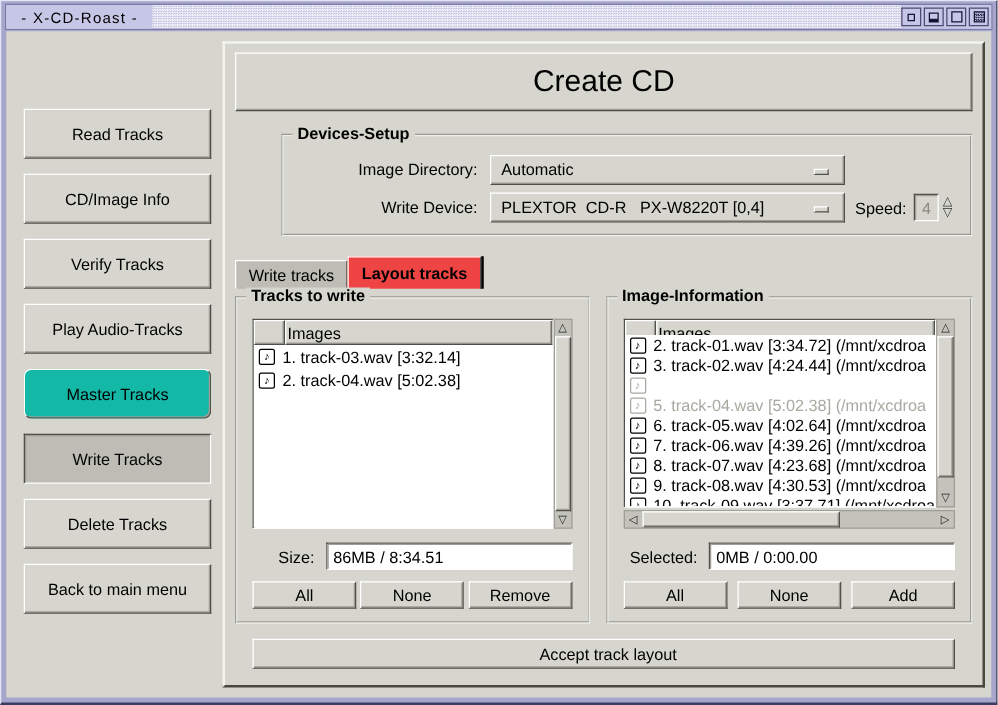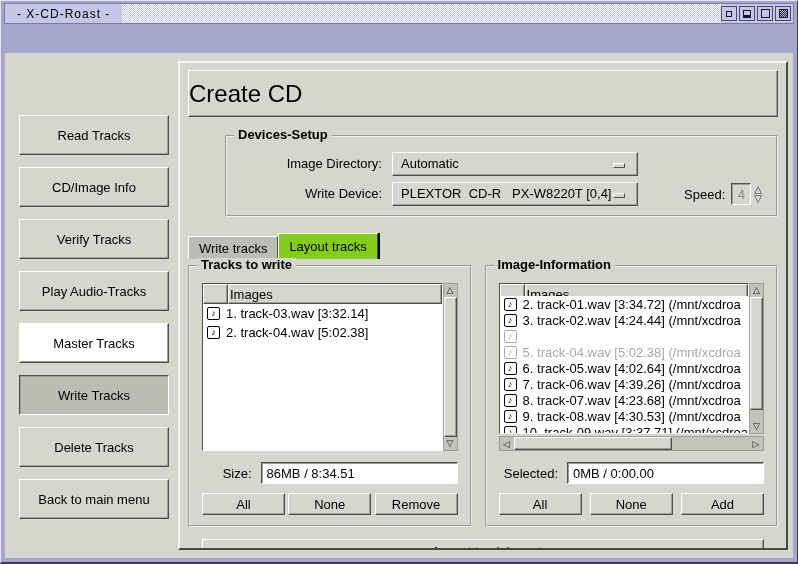--- a/index.html
+++ b/index.html
@@ -7,21 +7,21 @@
   body {
     width:798px; height:564px; overflow:hidden;
     font-family:"Liberation Sans","DejaVu Sans",sans-serif;
     font-size:13px; color:#000; background:#d6d6ce;
   }
   
   .window {
     width:798px; height:564px; display:flex; flex-direction:column;
     background:#a6a6cd;
     border-top:1px solid #e4e4f4; border-left:1px solid #e4e4f4;
-    border-right:1px solid #3c3c5e; border-bottom:2px solid #3c3c5e;gap:28px;
+    border-right:1px solid #3c3c5e; border-bottom:2px solid #3c3c5e;
   }
   .titlebar {
     height:21px; margin:2px 3px 0 3px; flex:none;
     display:flex; align-items:stretch;
     background:repeating-conic-gradient(#ffffff 0% 25%, #c2c2e2 25% 50%) 0 0 / 2px 2px;
     border:1px solid #7a7aa6;
   }
   .title-label {
     background:#c6c6e6; display:flex; align-items:center;
     padding:0 12px; font-size:12px; letter-spacing:1px; white-space:pre;
@@ -49,51 +49,51 @@
     border-top:1px solid #50504a; border-left:1px solid #50504a;
     border-bottom:1px solid #ffffff; border-right:1px solid #ffffff;
     box-shadow:inset 1px 1px 0 #9e9e96;
   }
 
   
   .sidebar { width:170px; flex:none; padding:62px 6px 0 14px; display:flex; flex-direction:column; gap:12px; }
   .sb-btn {
     height:40px; display:flex; align-items:center; justify-content:center; cursor:default;
   }
-  .sb-btn.highlight { background:#ffffff; }
+  .sb-btn.highlight { background:#14b8a6;border-radius:6px; }
   .sb-btn.active {
     background:#bdbdb5;
     border-top:1px solid #50504a; border-left:1px solid #50504a;
     border-bottom:1px solid #ffffff; border-right:1px solid #ffffff;
     box-shadow:inset 1px 1px 0 #9e9e96;
   }
 
   
   .main {
     flex:1; margin:8px 5px 8px 3px; padding:6px 8px 14px 8px;
     display:flex; flex-direction:column;
     border-top:2px solid #f4f4ee; border-left:2px solid #f4f4ee;
     border-bottom:2px solid #484840; border-right:2px solid #484840;
     background:#d6d6ce; overflow:hidden;
   }
   .header-box {
     height:47px; flex:none; margin:1px 0 18px 0;
-    display:flex; align-items:center; 
+    display:flex; align-items:center; justify-content:center;
     font-size:24px;
   }
   .frame { position:relative; border:2px groove #eeeee8; }
   .legend {
     position:absolute; top:-9px; left:7px; background:#d6d6ce;
     font-weight:bold; padding:0 4px; line-height:14px;
   }
   .devices { flex:none; height:82px; margin-bottom:16px; padding:14px 14px 6px 0;margin-left:37px; }
   .dev-row { display:flex; align-items:center; height:25px; margin-bottom:5px; }
   .dev-label { width:165px; text-align:right; padding-right:10px; }
   .optionmenu {
-    position:relative; width:246px; height:24px;
+    position:relative; width:284px; height:24px;
     display:flex; align-items:center; padding-left:8px; white-space:pre; cursor:default;
   }
   .om-ind {
     position:absolute; right:12px; top:10px; width:12px; height:5px; background:#d6d6ce;
     border-top:1px solid #ffffff; border-left:1px solid #ffffff;
     border-bottom:1px solid #50504a; border-right:1px solid #50504a;
   }
   .speed { position:absolute; right:14px; bottom:10px; display:flex; align-items:center; }
   .speed-label { padding-right:6px; }
   .speed-entry {
@@ -103,21 +103,21 @@
   .spin { display:flex; flex-direction:column; margin-left:3px; font-size:10px; line-height:9px; color:#333; }
   .spin span { cursor:default; }
 
   
   .tabs { display:flex; align-items:flex-end; height:26px; flex:none; }
   .tab {
     padding:0 10px; height:23px; display:flex; align-items:center; cursor:default;
     background:#bdbdb5;
     border-top:1px solid #ffffff; border-left:1px solid #ffffff; border-right:1px solid #50504a;
   }
-  .tab.active { background:#84cc16; height:26px; }
+  .tab.active { background:#ef4444; height:26px;font-weight:bold; }
   .tab-focus-bar { width:2px; height:26px; background:#000; }
 
   
   .columns { flex:1; display:flex; gap:13px; margin-top:6px; }
   .frame.listframe { flex:1; padding:16px 12px 10px 12px; display:flex; flex-direction:column; }
   .listbox { display:flex; flex:none; }
   .clist {
     flex:1; display:flex; flex-direction:column; background:#fff; overflow:hidden;
     border-top:1px solid #50504a; border-left:1px solid #50504a;
     border-bottom:1px solid #ffffff; border-right:1px solid #ffffff;

